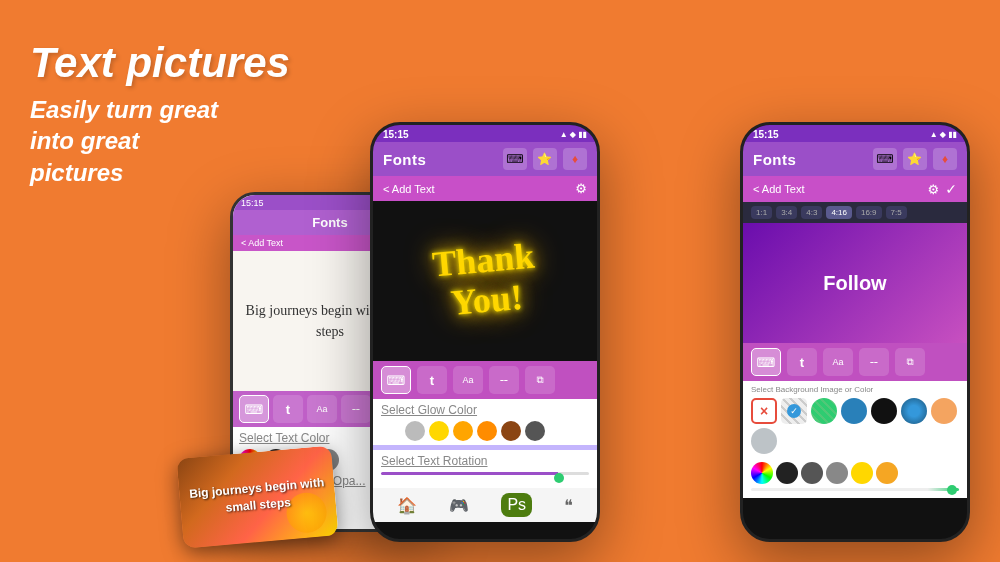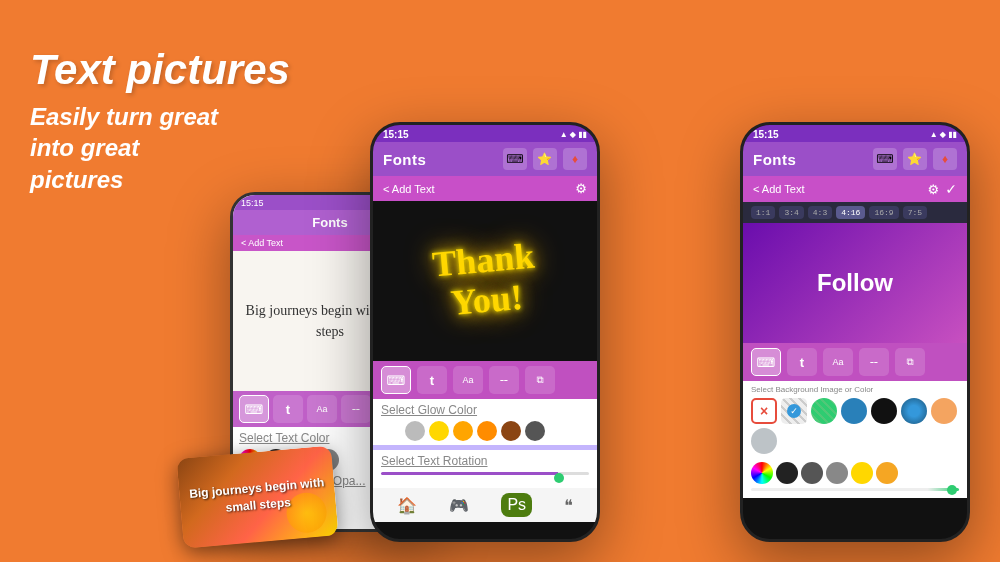--- a/index.html
+++ b/index.html
@@ -9,21 +9,21 @@
       background: #F07B30;
       font-family: Arial, sans-serif;
       overflow: hidden;
       position: relative;
     }
 
     
     .hero-text {
       position: absolute;
       left: 30px;
-      top: 47px;
+      top: 40px;
       z-index: 10;
     }
     .hero-title {
       font-size: 42px;
       font-weight: 900;
       color: white;
       font-style: italic;
       line-height: 1.1;
       text-shadow: 2px 2px 4px rgba(0,0,0,0.2);
     }
@@ -320,33 +320,32 @@
     
     .canvas-right {
       background: linear-gradient(135deg, #6A0DAD, #C850C0);
       height: 120px;
       display: flex;
       align-items: center;
       justify-content: center;
     }
     .follow-me-text {
       color: white;
-      font-size: 24px;
+      font-size: 20px;
       font-weight: 900;
       text-align: left;
       line-height: 1.1;
     }
 
     
     .ratio-bar {
       background: #2a2a3e;
       padding: 4px 8px;
       display: flex;
       gap: 4px;
-      font-family: Liberation Mono, monospace;
     }
     .ratio-btn {
       background: #3a3a5e;
       border-radius: 4px;
       padding: 2px 5px;
       color: #aaa;
       font-size: 8px;
     }
     .ratio-btn.active {
       background: #5a5a8e;

